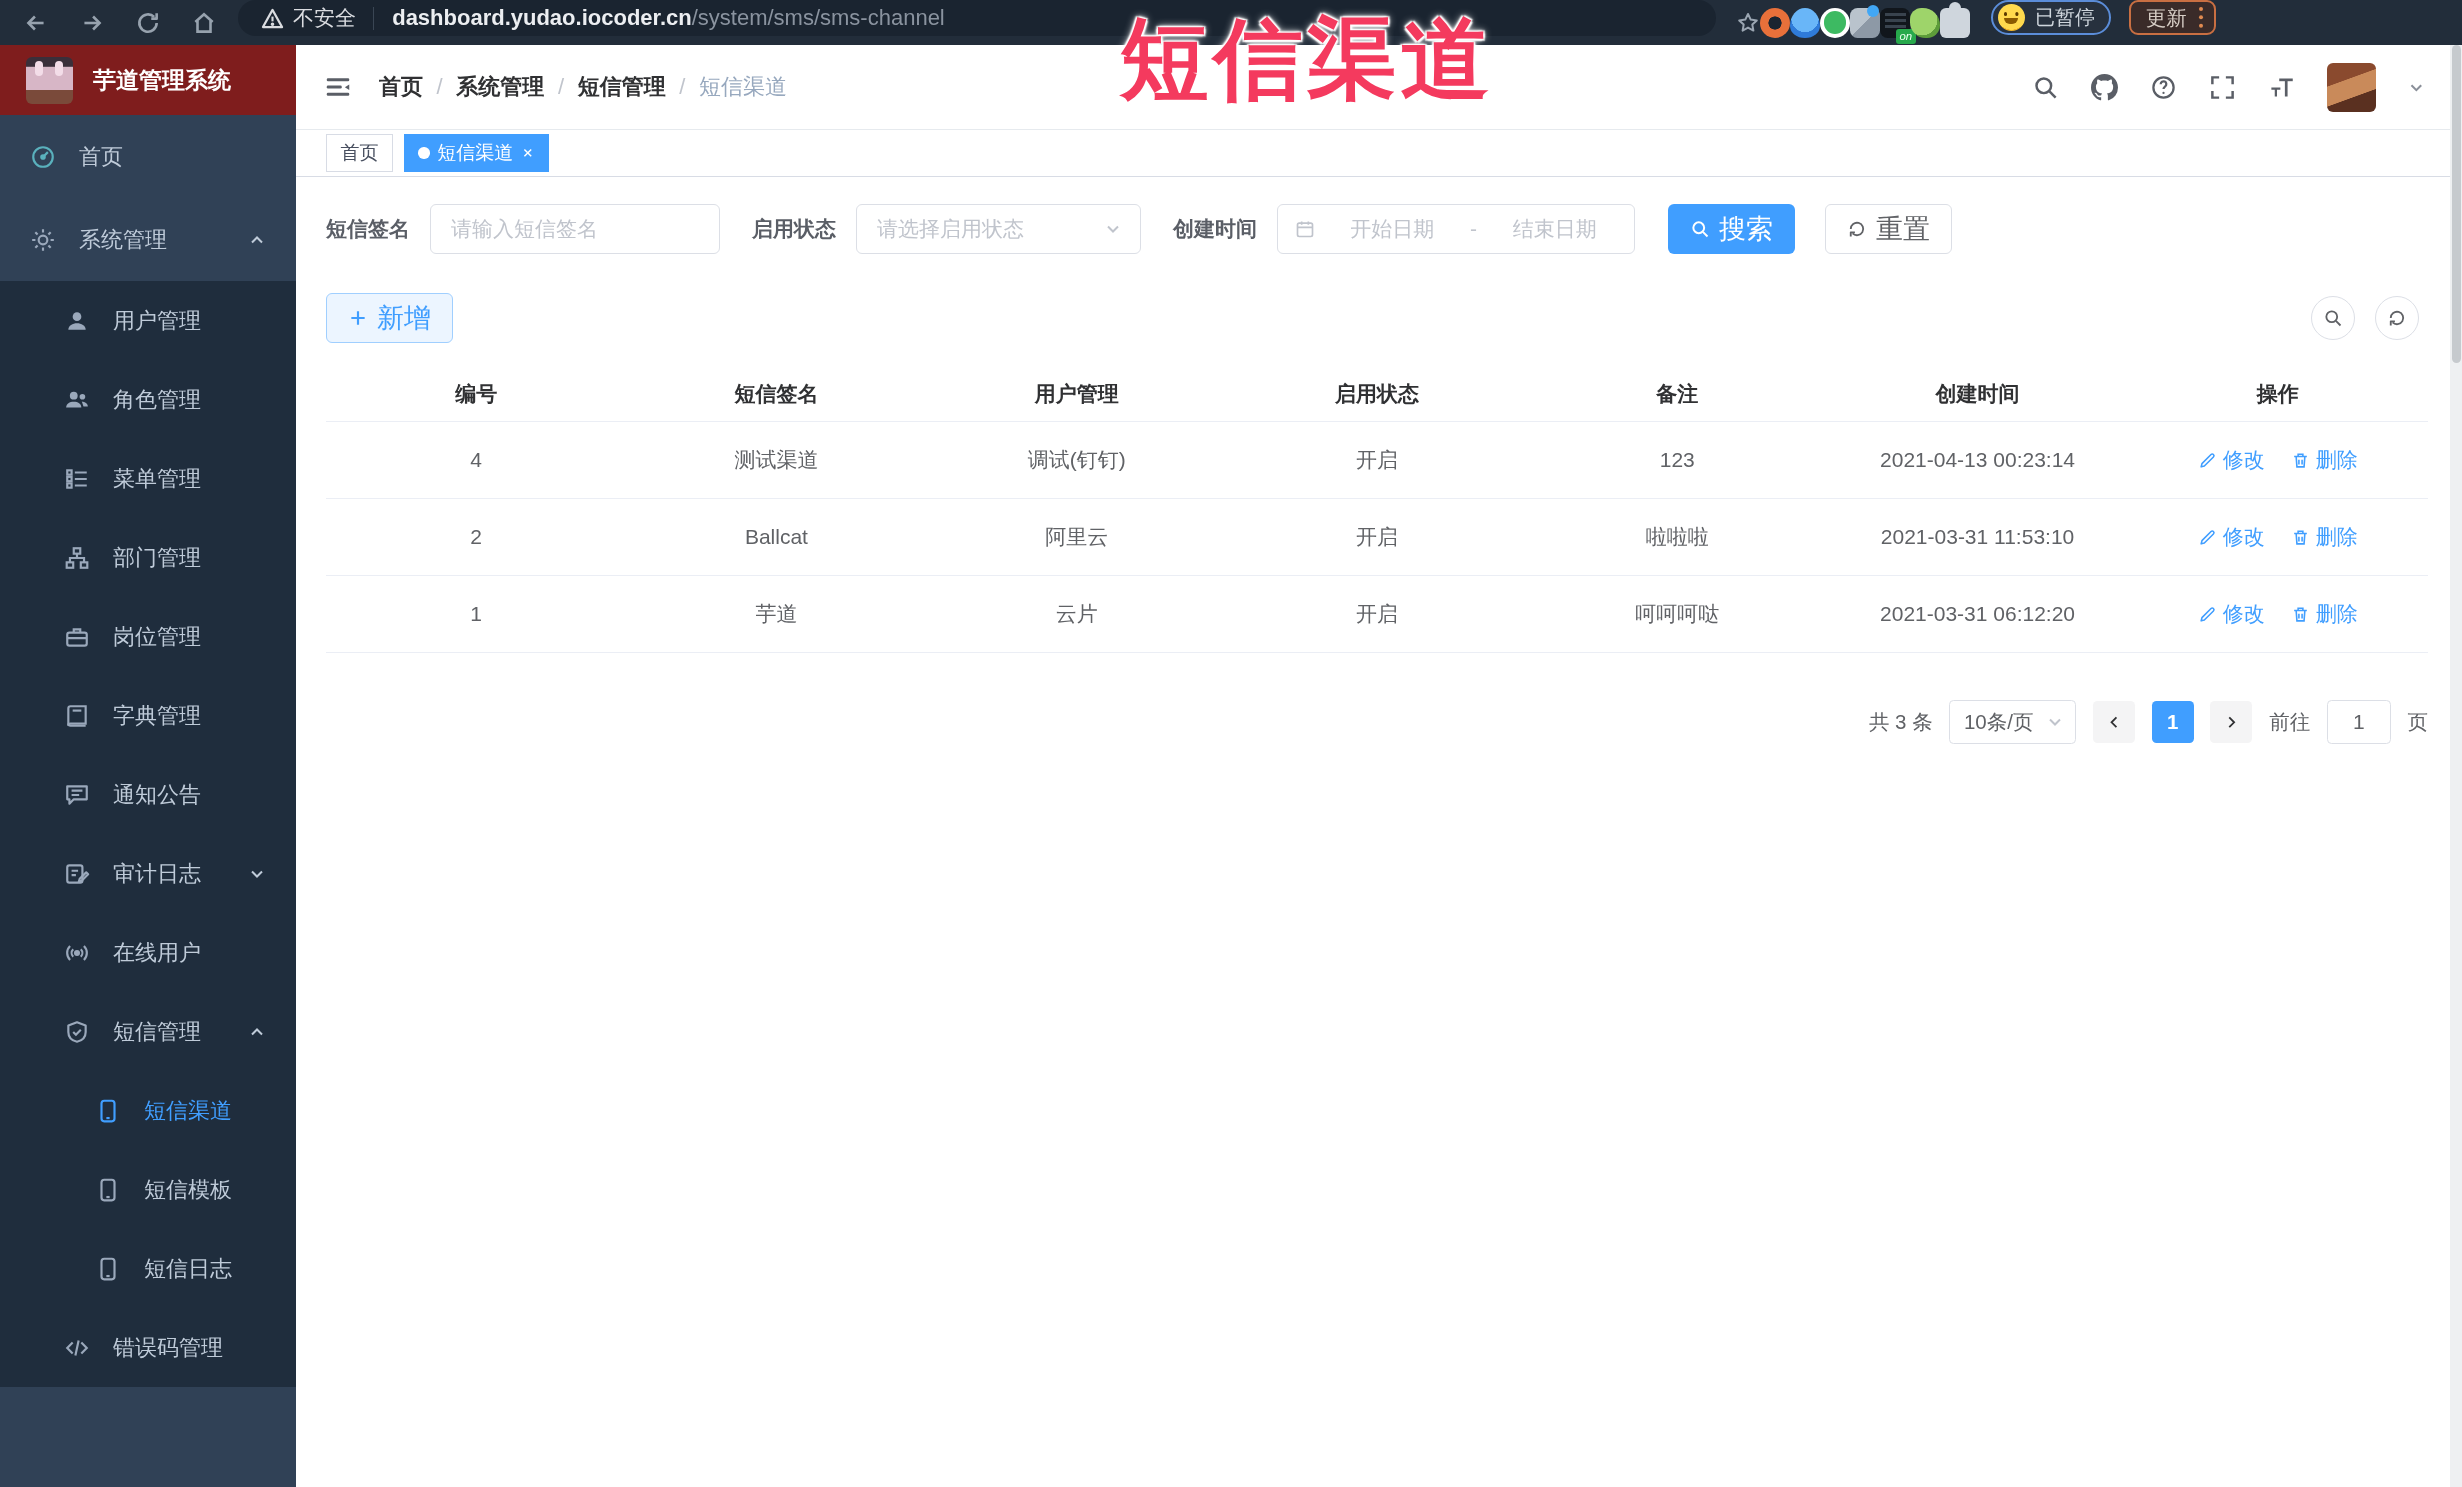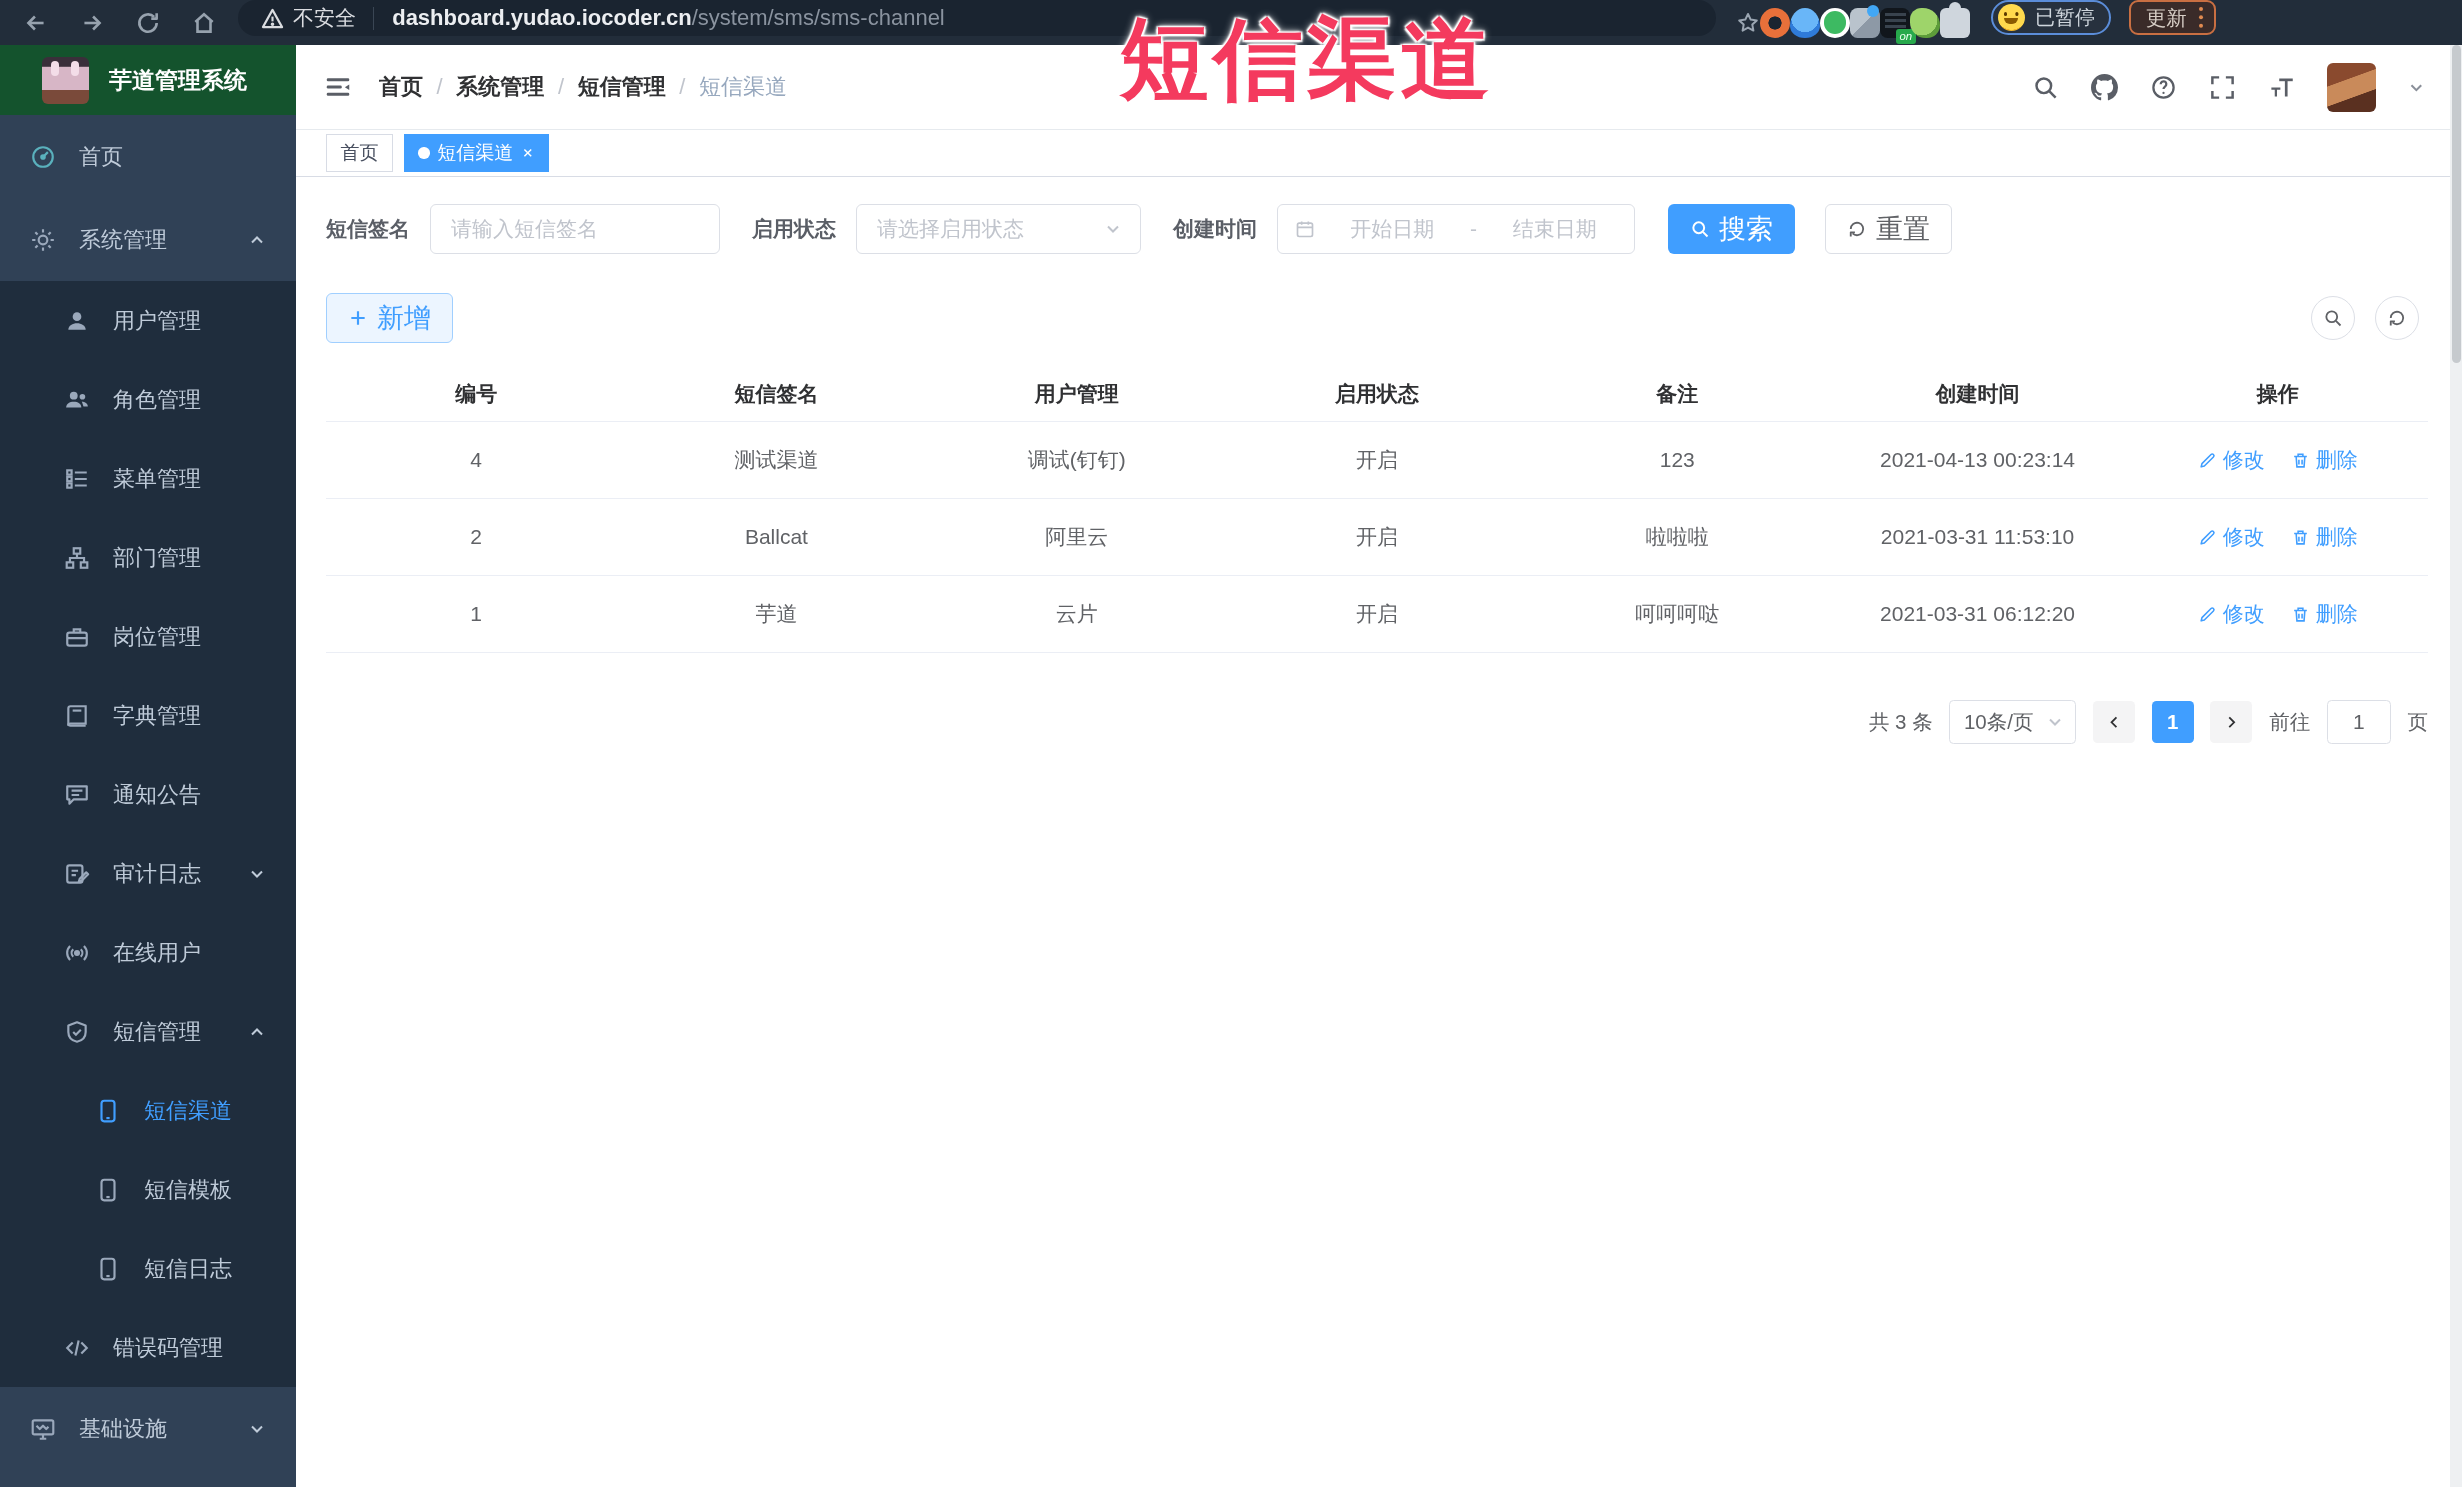--- a/index.html
+++ b/index.html
@@ -41,21 +41,21 @@
   .pill-update .txt { font-size:20.5px; color:#d6cdc5; }
   .kebab { width:4.5px; height:4.5px; border-radius:50%; background:#e08a50; box-shadow:0 8.3px 0 #e08a50, 0 16.7px 0 #e08a50; margin-top:-16.7px; }
 
   
   .wm { position:absolute; left:1307px; top:0px; transform:translateX(-50%); z-index:60;
         font-size:89px; font-weight:700; letter-spacing:4.5px; color:#f43a5e; white-space:nowrap;
         text-shadow:0 0 4.5px #fff, 0 0 9px #fff, 1.5px 1.5px 1.5px #fff, -1.5px -1.5px 1.5px #fff, 1.5px -1.5px 1.5px #fff, -1.5px 1.5px 1.5px #fff; }
 
   
   .sidebar { position:absolute; top:45px; left:0; width:296px; height:1442px; background:#304156; overflow:hidden; }
-  .logo { height:70px; display:flex; align-items:center; gap:20px; padding-left:42px; background:#14532d; }
+  .logo { height:70px; display:flex; align-items:center; gap:20px; padding-left:26px; background:#7f1d1d; }
   .logo-img { width:47px; height:47px; border-radius:6px; background:linear-gradient(180deg,#3a2f3a 0 20%, #d7b6c6 21% 70%, #7a4a3a 71%); position:relative; }
   .logo-img::before { content:""; position:absolute; top:4.5px; left:9px; width:7.6px; height:15px; border-radius:4.5px; background:#f3dde8; box-shadow:20px 0 0 #f3dde8; }
   .logo-ttl { color:#fff; font-size:23px; font-weight:700; }
   .mi { display:flex; align-items:center; gap:23px; color:#bfcbd9; font-size:22px; position:relative; cursor:pointer; }
   .mi .ico { color:#9aa8bb; }
   .mi .ico svg { width:26px; height:26px; }
   .lvl1 { height:83px; padding-left:30px; }
   .sub { background:#1f2d3d; }
   .sub .mi { height:79px; padding-left:64px; }
   .sub .mi.lvl3 { padding-left:95px; }
@@ -373,34 +373,20 @@
     <div class="mi">
       <span class="ico">
           <svg viewBox="0 0 24 24" fill="none" stroke="currentColor" stroke-width="2">
             <path d="M8 7l-5 5 5 5M16 7l5 5-5 5M13.5 5l-3 14"></path>
           </svg>
         </span>
       <span>错误码管理</span>
     </div>
   </div>
 
-  <div class="mi lvl1">
-    <span class="ico">
-        <svg viewBox="0 0 24 24" fill="none" stroke="currentColor" stroke-width="2">
-          <rect x="2.5" y="4" width="19" height="13" rx="1.5"></rect>
-          <path d="M9 21h6M12 17v4M6 9l3 3 3-3 3 3 2-2" stroke-linejoin="round"></path>
-        </svg>
-      </span>
-    <span>基础设施</span>
-    <span class="caret">
-        <svg viewBox="0 0 24 24" fill="none" stroke="currentColor" stroke-width="2.4">
-          <path d="M6 9l6 6 6-6"></path>
-        </svg>
-      </span>
-  </div>
 </div>
 
 <div class="main">
 
   <div class="navbar">
     <span class="hamb">
         <svg viewBox="0 0 24 24" fill="currentColor">
           <rect x="3" y="5" width="18" height="2.4" rx="1"></rect>
           <rect x="3" y="10.8" width="12" height="2.4" rx="1"></rect>
           <rect x="3" y="16.6" width="18" height="2.4" rx="1"></rect>

